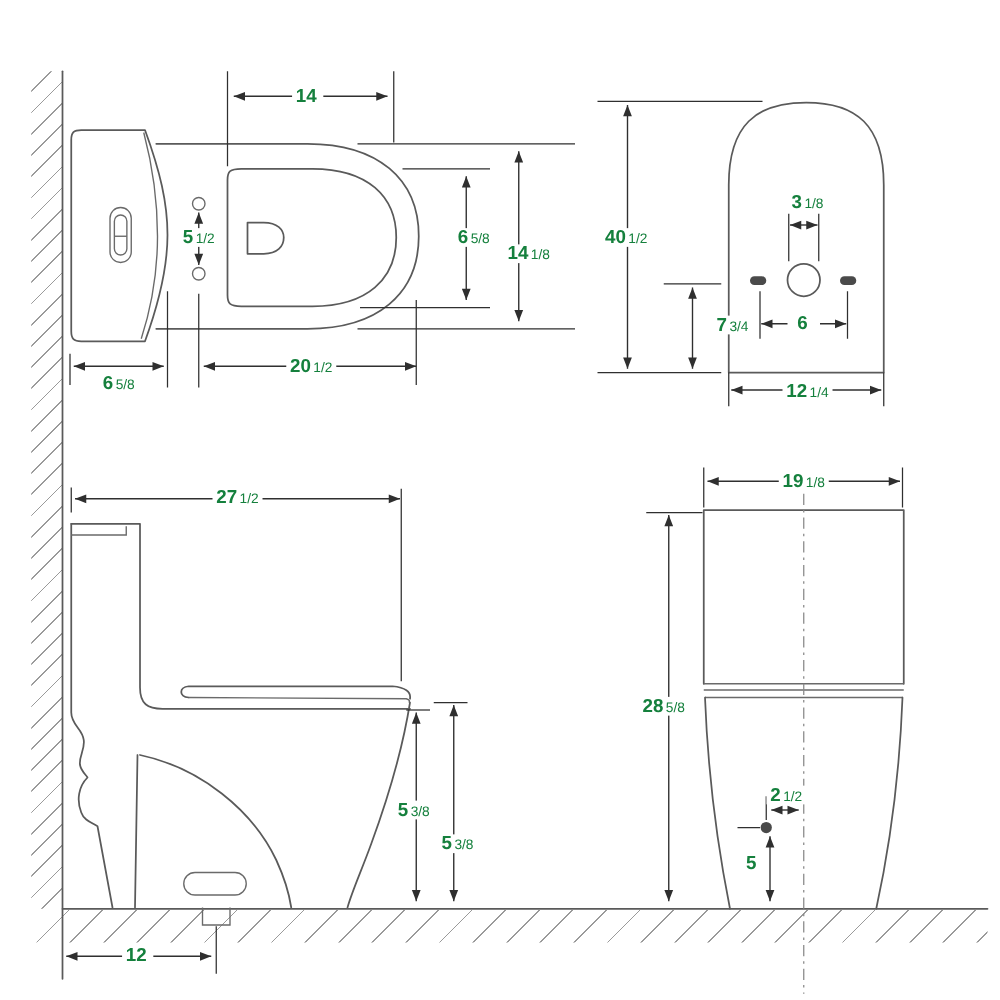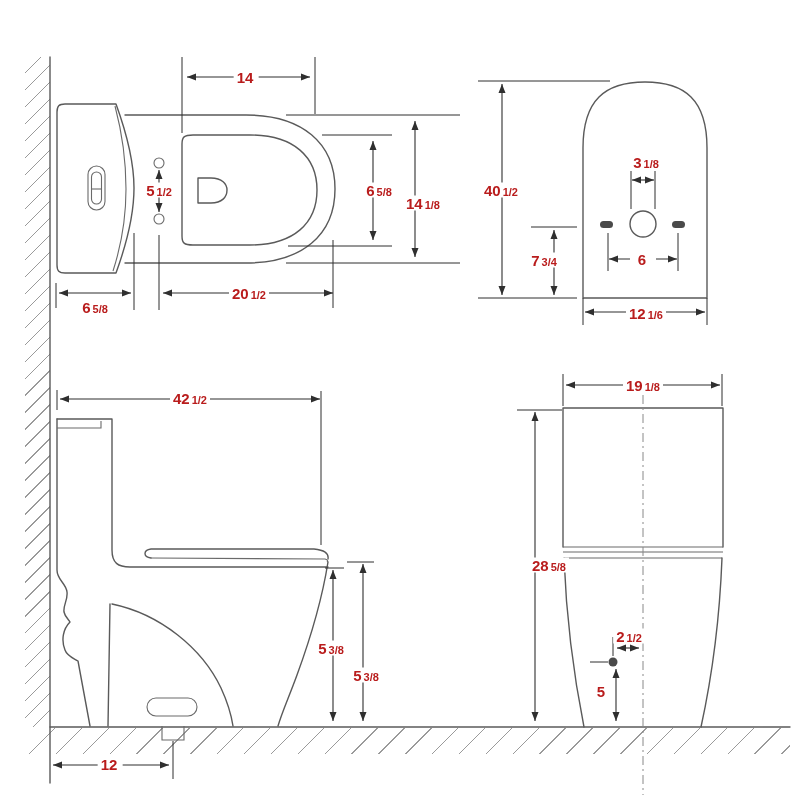--- a/index.html
+++ b/index.html
@@ -11,22 +11,22 @@
       background:repeating-linear-gradient(135deg,transparent 0 18px,#9a9a9a 18px 19px);}
   svg{position:absolute;left:0;top:0;}
   .outline{fill:none;stroke:#5a5a5a;stroke-width:1.4;stroke-linejoin:round;stroke-linecap:round;}
   .thin{fill:none;stroke:#6a6a6a;stroke-width:1.1;}
   .dimline{fill:none;stroke:#2f2f2f;stroke-width:1.1;}
   .extline{fill:none;stroke:#2f2f2f;stroke-width:1;}
   .ah{fill:#2f2f2f;stroke:none;}
   .fillpart{fill:#4a4a4a;stroke:none;}
   .centerline{fill:none;stroke:#888;stroke-width:1;stroke-dasharray:9 4 2 4;}
   .dim{position:absolute;transform:translate(-50%,-50%);background:#fff;padding:0 3px;
-       color:#b91c1c;font-size:15px;font-weight:bold;white-space:nowrap;line-height:1;}
-  .dim .fr{font-size:11px;margin-left:2px;font-weight:bold;text-align:center;}
+       color:#15803d;font-size:15px;font-weight:bold;white-space:nowrap;line-height:1;}
+  .dim .fr{font-size:11px;margin-left:2px;font-weight:normal;text-align:center;}
 </style>
 </head>
 <body>
 
 <div id="stage">
 
   <div class="hatch-wall"></div>
   <div class="hatch-floor"></div>
 
   <svg width="800" height="800" viewBox="0 0 800 800">
@@ -160,26 +160,26 @@
   <div class="dim" style="left:246px;top:77px"><span>14</span><span class="fr"></span></div>
   <div class="dim" style="left:159px;top:190px"><span>5</span><span class="fr">1/2</span></div>
   <div class="dim" style="left:379px;top:190px"><span>6</span><span class="fr">5/8</span></div>
   <div class="dim" style="left:423px;top:203px"><span>14</span><span class="fr">1/8</span></div>
   <div class="dim" style="left:95px;top:307px"><span>6</span><span class="fr">5/8</span></div>
   <div class="dim" style="left:249px;top:293px"><span>20</span><span class="fr">1/2</span></div>
 
   <div class="dim" style="left:501px;top:190px"><span>40</span><span class="fr">1/2</span></div>
   <div class="dim" style="left:646px;top:162px"><span>3</span><span class="fr">1/8</span></div>
   <div class="dim" style="left:643px;top:259px"><span>6</span><span class="fr"></span></div>
-  <div class="dim" style="left:544px;top:260px"><span>7</span><span class="fr">3/4</span></div>
-  <div class="dim" style="left:646px;top:313px"><span>12</span><span class="fr">1/6</span></div>
+  <div class="dim" style="left:586px;top:260px"><span>7</span><span class="fr">3/4</span></div>
+  <div class="dim" style="left:646px;top:313px"><span>12</span><span class="fr">1/4</span></div>
 
-  <div class="dim" style="left:190px;top:398px"><span>42</span><span class="fr">1/2</span></div>
+  <div class="dim" style="left:190px;top:398px"><span>27</span><span class="fr">1/2</span></div>
   <div class="dim" style="left:331px;top:648px"><span>5</span><span class="fr">3/8</span></div>
   <div class="dim" style="left:366px;top:675px"><span>5</span><span class="fr">3/8</span></div>
   <div class="dim" style="left:110px;top:764px"><span>12</span><span class="fr"></span></div>
 
   <div class="dim" style="left:643px;top:385px"><span>19</span><span class="fr">1/8</span></div>
-  <div class="dim" style="left:549px;top:565px"><span>28</span><span class="fr">5/8</span></div>
+  <div class="dim" style="left:531px;top:565px"><span>28</span><span class="fr">5/8</span></div>
   <div class="dim" style="left:629px;top:636px"><span>2</span><span class="fr">1/2</span></div>
   <div class="dim" style="left:602px;top:691px"><span>5</span><span class="fr"></span></div>
 
 </div>
 
 </body></html>

